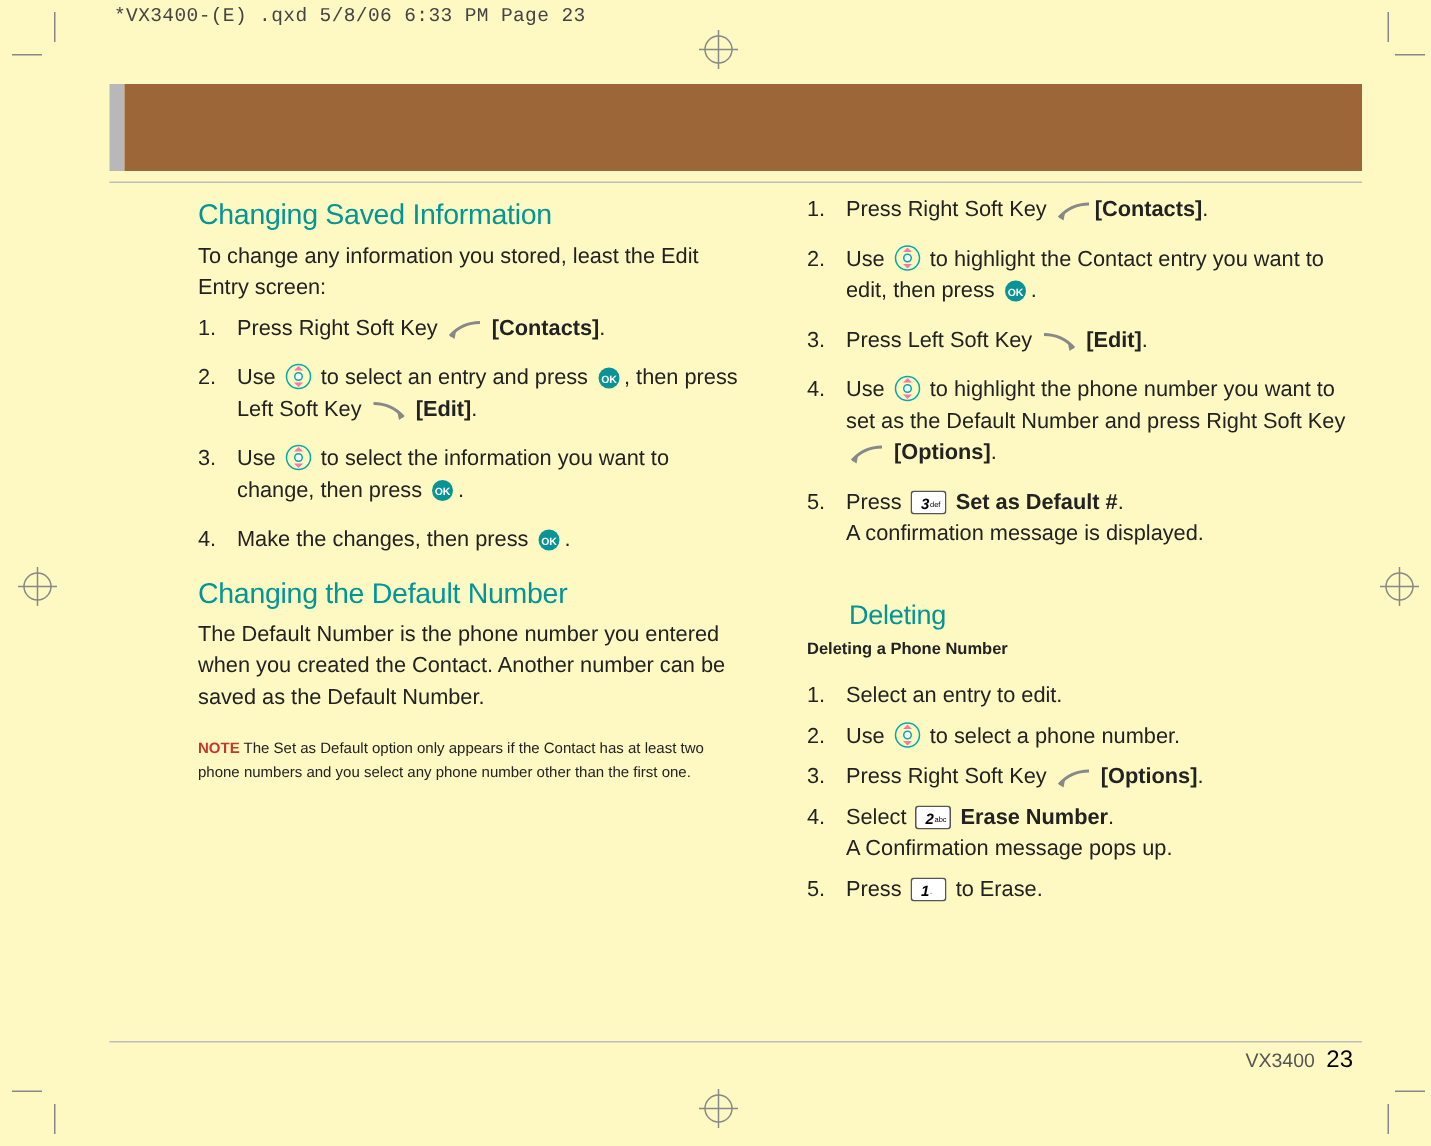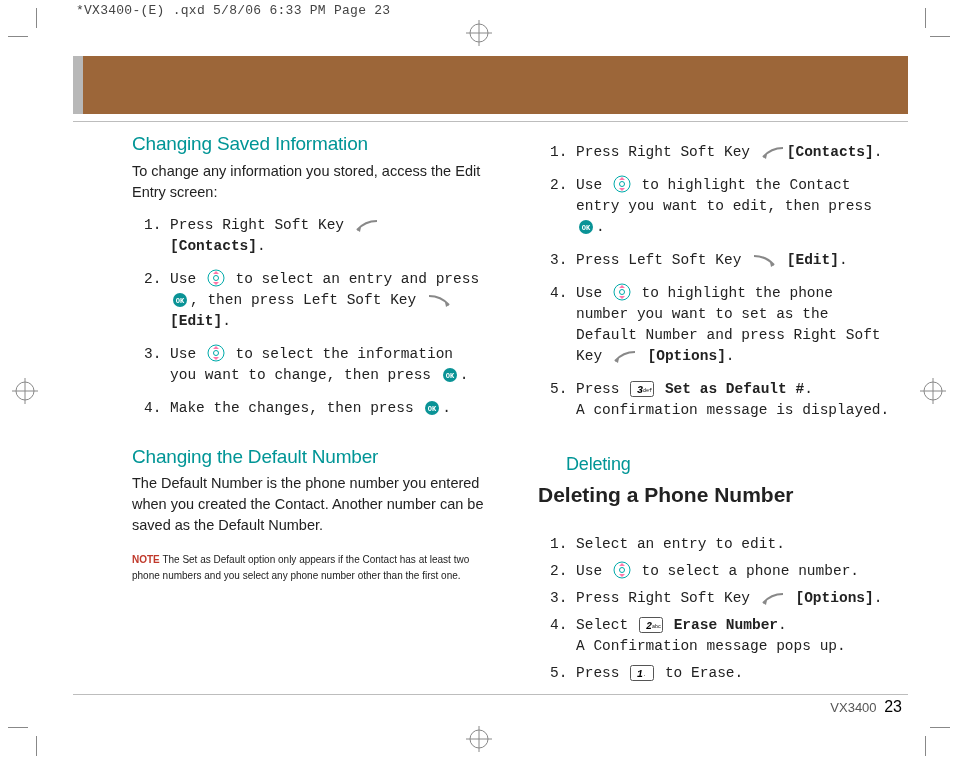--- a/index.html
+++ b/index.html
@@ -3,21 +3,21 @@
 <meta charset="utf-8">
 <style>
   :root{
     --teal:#009596;
     --red:#c0392b;
     --ink:#222;
     --rule:#bdbdbd;
     --band:#9c6639;
   }
   html,body{margin:0;padding:0;background:#ddd;font-family:Helvetica,Arial,sans-serif;color:var(--ink);}
-  .sheet{width:954px;height:764px;background:#ffffff;margin:0 auto;position:relative;box-shadow:0 0 8px rgba(0,0,0,.3);overflow:hidden;}
+  .sheet{width:954px;height:764px;background:#fef9c3;margin:0 auto;position:relative;box-shadow:0 0 8px rgba(0,0,0,.3);overflow:hidden;}
 
   
   .reg{position:absolute;width:26px;height:26px;}
   .reg svg{display:block;}
   .reg.tl{top:20px;left:466px;}
   .reg.bl{bottom:12px;left:466px;}
   .reg.ml{top:378px;left:12px;}
   .reg.mr{top:378px;right:8px;}
 
   
@@ -29,23 +29,23 @@
   
   .toprule{position:absolute;top:121px;left:73px;right:46px;height:1px;background:var(--rule);}
   
   .botrule{position:absolute;bottom:69px;left:73px;right:46px;height:1px;background:var(--rule);}
 
   .content{position:absolute;top:130px;left:132px;right:52px;bottom:80px;display:flex;gap:42px;}
   .col{flex:1;font-size:14.5px;line-height:1.45;}
   h2{font-family:"Helvetica Neue",Helvetica,Arial,sans-serif;color:var(--teal);font-weight:400;margin:0 0 3px;font-stretch:condensed;letter-spacing:-.01em;}
   .h-lg{font-size:18px;margin-left:28px;}
   .h-sm{font-size:19px;}
-  .sub{font-weight:700;font-size:21px;margin:2px 0 23px;}
+  .sub{font-weight:700;font-size:11px;margin:2px 0 12px;}
   p{margin:0 0 6px;}
-  ol{margin:12px;padding:0;list-style:none;counter-reset:step;font-family:Liberation Mono, monospace;}
+  ol{margin:0;padding:0;list-style:none;counter-reset:step;}
   ol>li{counter-increment:step;position:relative;padding:0 0 12px 26px;}
   ol>li::before{content:counter(step) ".";position:absolute;left:0;top:0;}
   .tight>li{padding-bottom:6px;}
   .note{font-size:10px;line-height:1.55;margin-top:16px;}
   .note b{color:var(--red);font-weight:700;}
   b.lbl{font-weight:700;}
 
   
   .ic{display:inline-block;vertical-align:-4px;margin:0 2px;}
   .ic svg{display:block;}
@@ -104,21 +104,21 @@
   <span class="tick v" style="bottom:8px;right:28px"></span>
 
   <div class="leftbar"></div>
   <div class="band"></div>
   <div class="toprule"></div>
   <div class="botrule"></div>
 
   <div class="content">
     <div class="col">
       <h2 class="h-sm">Changing Saved Information</h2>
-      <p>To change any information you stored, access the Edit Entry screen:</p>
+      <p>To change any information you stored, least the Edit Entry screen:</p>
       <ol id="L1">
           <li>Press Right Soft Key <span class="ic"><svg width="24" height="14">
                 <path d="M2 11 Q 10 2 22 2" fill="none" stroke="#888" stroke-width="2"></path>
                 <path d="M2 11 L6 8 L5 13 Z" fill="#888"></path>
               </svg></span> <b class="lbl">[Contacts]</b>.</li>
           <li>Use <span class="ic"><svg width="18" height="18">
                 <circle cx="9" cy="9" r="8" fill="none" stroke="#0aa"></circle>
                 <circle cx="9" cy="9" r="2.5" fill="#fff" stroke="#0aa"></circle>
                 <path d="M9 2 L6 5 L12 5 Z M9 16 L6 13 L12 13 Z" fill="#f7a"></path>
               </svg></span> to select an entry and press <span class="ic"><svg width="16" height="16">

